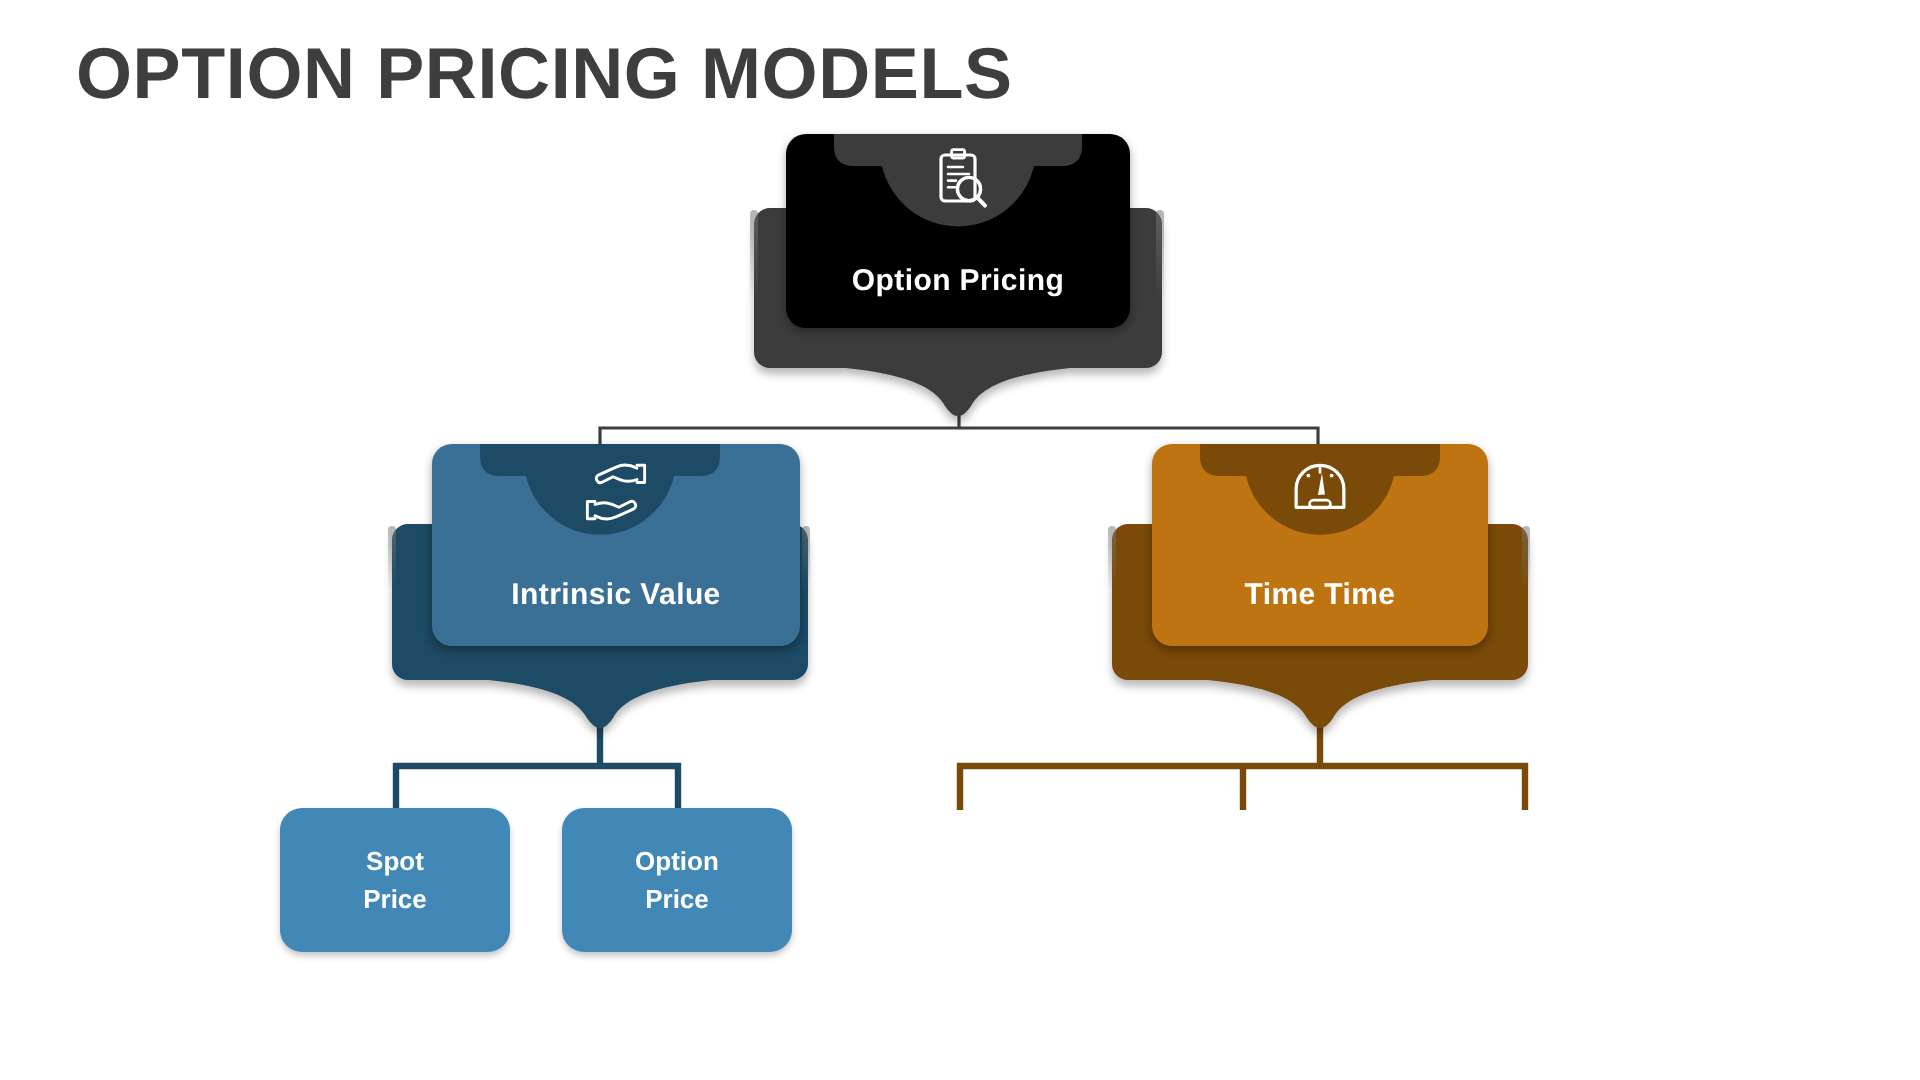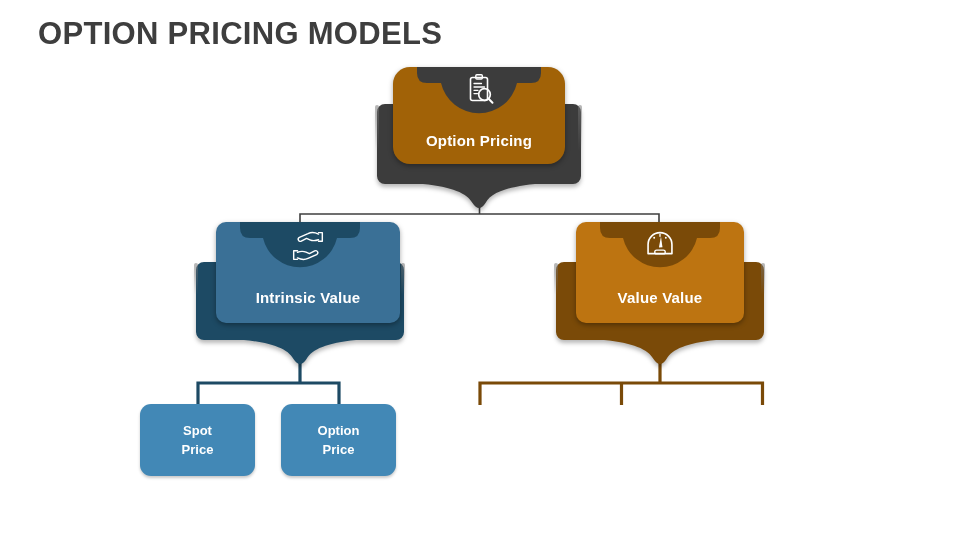--- a/index.html
+++ b/index.html
@@ -2,29 +2,29 @@
 <html><head>
 <meta charset="utf-8">
 <style>
   html,body{margin:0;padding:0;background:#fff;}
   .stage{
     position:relative;width:960px;height:540px;background:#fff;overflow:hidden;
     font-family:"Liberation Sans", sans-serif;outline:1px solid #eee;
   }
   .slide-title{
     position:absolute;left:38px;top:16px;
-    font-size:31px;font-weight:800;letter-spacing:.3px;color:#3E3E3E;
+    font-size:36px;font-weight:800;letter-spacing:.3px;color:#3E3E3E;
   }
   .connectors{position:absolute;left:0;top:0;width:960px;height:540px;}
   .back-svg{position:absolute;filter:drop-shadow(0 3px 2px rgba(0,0,0,.28));}
   .card{
     position:absolute;border-radius:10px;
     box-shadow:0 2px 5px rgba(0,0,0,.35);
   }
-  .card-gray{background:#a16207;border-radius:17px;}
+  .card-gray{background:#000000;}
   .card-blue{background:#3A7096;}
   .card-orange{background:#BD7411;}
   .bump{position:absolute;top:0;left:22px;}
   .node-icon{position:absolute;left:50%;transform:translateX(-50%);}
   .card-label{
     position:absolute;left:0;right:0;top:50px;bottom:0;
     display:flex;align-items:center;justify-content:center;
     color:#fff;font-size:15px;font-weight:700;letter-spacing:.2px;
   }
   .sliver{
@@ -109,21 +109,21 @@
       <path d="M 2,0 H 122 V 6 Q 122,16 112,16 H 99 A 38 38 0 0 1 25,16 H 12 Q 2,16 2,6 Z" fill="#7A4A08"></path>
     </svg>
     <svg class="node-icon" style="top:3px" width="42" height="42" viewBox="0 0 44 44" fill="none" stroke="#fff" stroke-linecap="round" stroke-linejoin="round">
       <path stroke-width="1.7" d="M 9.5,30 V 20.5 A 12.5 12.5 0 0 1 34.5,20.5 V 30 Z"></path>
       <rect x="16.5" y="26.3" width="11" height="4" rx="2" stroke-width="1.4"></rect>
       <path stroke-width="1.4" d="M22,9.5 V11.8"></path>
       <circle cx="15.9" cy="13.4" r="1" fill="#fff" stroke="none"></circle>
       <circle cx="28.1" cy="13.4" r="1" fill="#fff" stroke="none"></circle>
       <path d="M23,12 L24.6,23.3 L20.9,23.6 Z" fill="#fff" stroke="none"></path>
     </svg>
-    <div class="card-label">Value Value</div>
+    <div class="card-label">Time Time</div>
   </div>
 
   <div class="leaf leaf-blue" style="left:140px">
     <div>Spot</div>
     <div>Price</div>
   </div>
   <div class="leaf leaf-blue" style="left:281px">
     <div>Option</div>
     <div>Price</div>
   </div>

